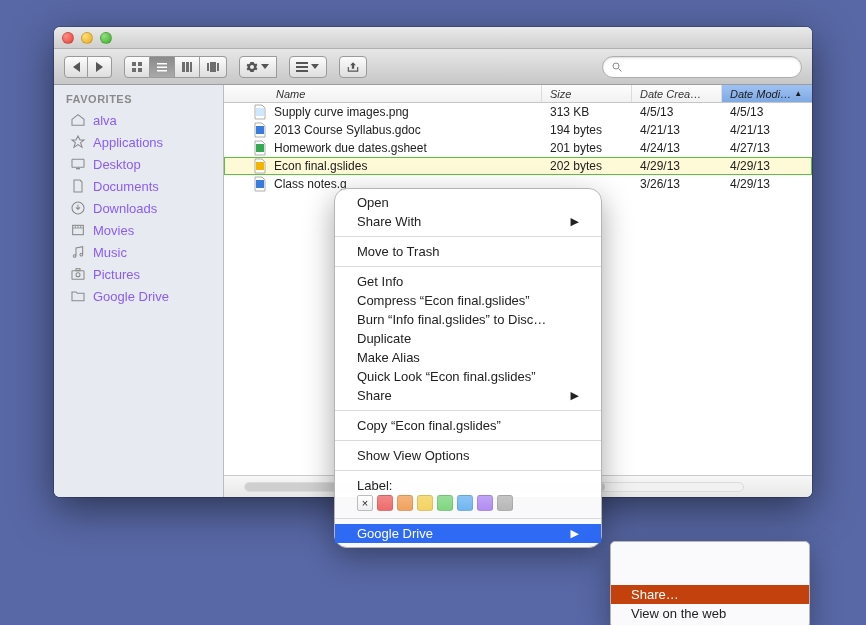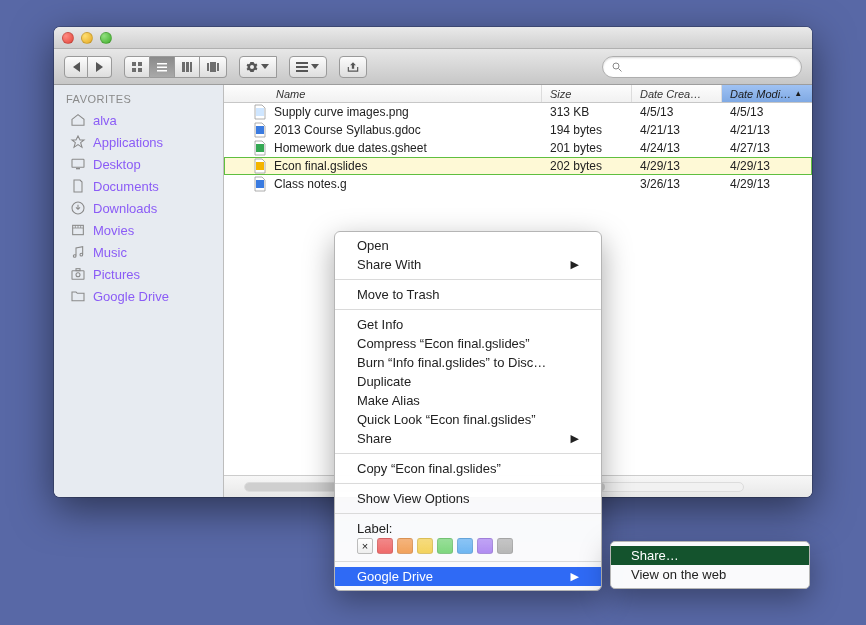--- a/index.html
+++ b/index.html
@@ -47,21 +47,21 @@
     box-shadow:inset 0 1px 2px rgba(0,0,0,0.15);
   }
   .search input { border:none; outline:none; font-size:12px; flex:1; background:transparent;}
   
   .body { flex:1; display:flex; min-height:0;}
   .sidebar {
     width:170px; background:#e7ebf1; border-right:1px solid #bdbdbd;
     padding:6px 0; font-size:13px;
   }
   .sidebar .section-title {
-    font-size:11px; letter-spacing:0.5px; color:#8a8a8a; font-weight:normal;
+    font-size:11px; letter-spacing:0.5px; color:#8a8a8a; font-weight:bold;
     padding:2px 12px 4px; text-transform:uppercase;
   }
   .side-item {
     display:flex; align-items:center; gap:7px; padding:3px 12px 3px 16px;
     color:#8b5cf6; cursor:default;
   }
   .side-item svg { width:16px; height:16px; flex-shrink:0;}
   
   .main { flex:1; display:flex; flex-direction:column; min-width:0;}
   .columns {
@@ -92,23 +92,23 @@
     height:10px; background:#f1f1f1; border:1px solid #dcdcdc; border-radius:6px;
     width:500px; margin-left:20px; position:relative;
   }
   .scrollbar .thumb {
     position:absolute; left:0; top:0; bottom:0; width:360px; border-radius:5px;
     background:#cfcfcf;
   }
   
   .menu {
     position:absolute; width:268px;
-    background:rgba(255,255,255,0.97); border:1px solid #b5b5b5; border-radius:6px;
+    background:rgba(255,255,255,0.97); border:1px solid #b5b5b5; border-radius:13px;
     box-shadow:0 10px 30px rgba(0,0,0,0.35);
-    padding:4px 0; font-size:13px; color:#222;margin-top:43px;
+    padding:4px 0; font-size:13px; color:#222;
   }
   .menu .item {
     padding:2px 22px; display:flex; align-items:center; justify-content:space-between;
     cursor:default; white-space:nowrap;
   }
   .menu .item.highlight { background:#2f6af5; color:#fff;}
   .menu hr { border:none; border-top:1px solid #dadada; margin:5px 0;}
   .menu .submenu-arrow { font-size:11px;}
   .label-row { display:flex; gap:4px; padding:2px 18px 2px 22px; align-items:center;}
   .label-row .x {
@@ -117,21 +117,21 @@
     background:linear-gradient(#fff,#eee);
   }
   .label-row .swatch { width:16px; height:16px; border-radius:3px; border:1px solid rgba(0,0,0,0.1);}
   .submenu {
     position:absolute; width:200px;
     background:rgba(255,255,255,0.97); border:1px solid #b5b5b5; border-radius:5px;
     box-shadow:0 10px 30px rgba(0,0,0,0.35);
     padding:4px 0; font-size:13px; color:#222;
   }
   .submenu .item { padding:2px 20px;}
-  .submenu .item.highlight { background:#14532d; color:#fff;}
+  .submenu .item.highlight { background:#c2410c; color:#fff;margin-top:39px;}
   .arrow { display:inline-block; width:0; height:0; margin:0 1px; }
   .arrow.left { border-top:5px solid transparent; border-bottom:5px solid transparent; border-right:7px solid #555;}
   .arrow.right{ border-top:5px solid transparent; border-bottom:5px solid transparent; border-left:7px solid #555;}
   .arrow.down { border-left:4px solid transparent; border-right:4px solid transparent; border-top:5px solid #555;}
   .gear-comb { display:flex; align-items:center; gap:2px;}
   .lines-comb { display:flex; align-items:center; gap:2px;}
 </style>
 </head>
 <body>
 

